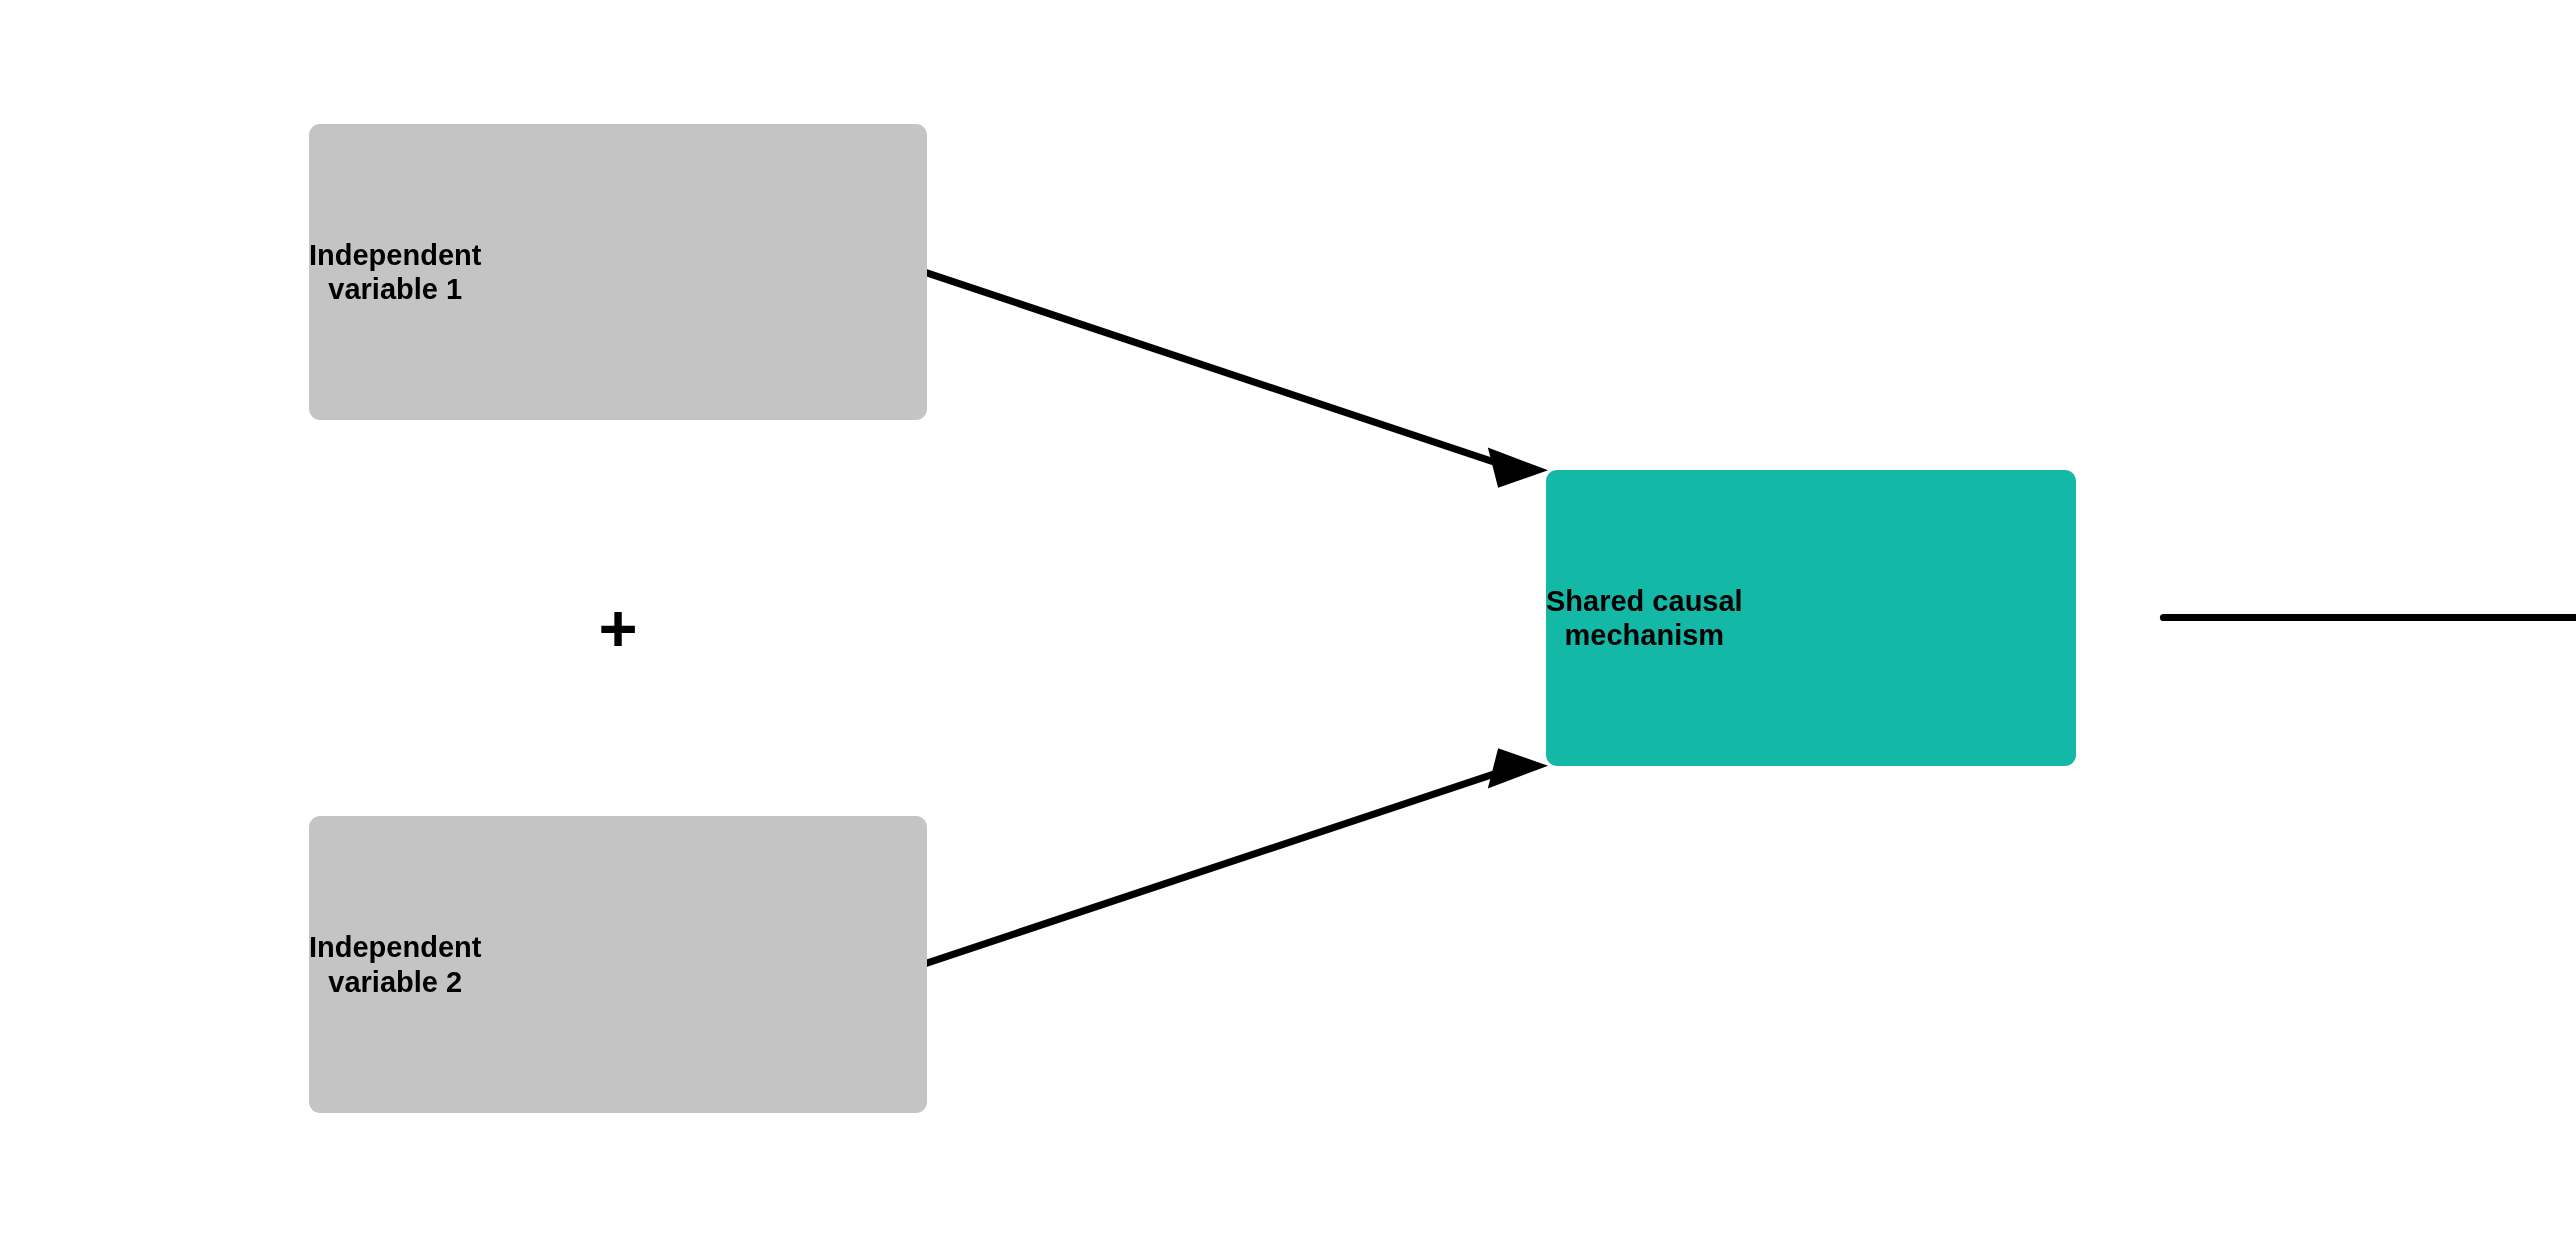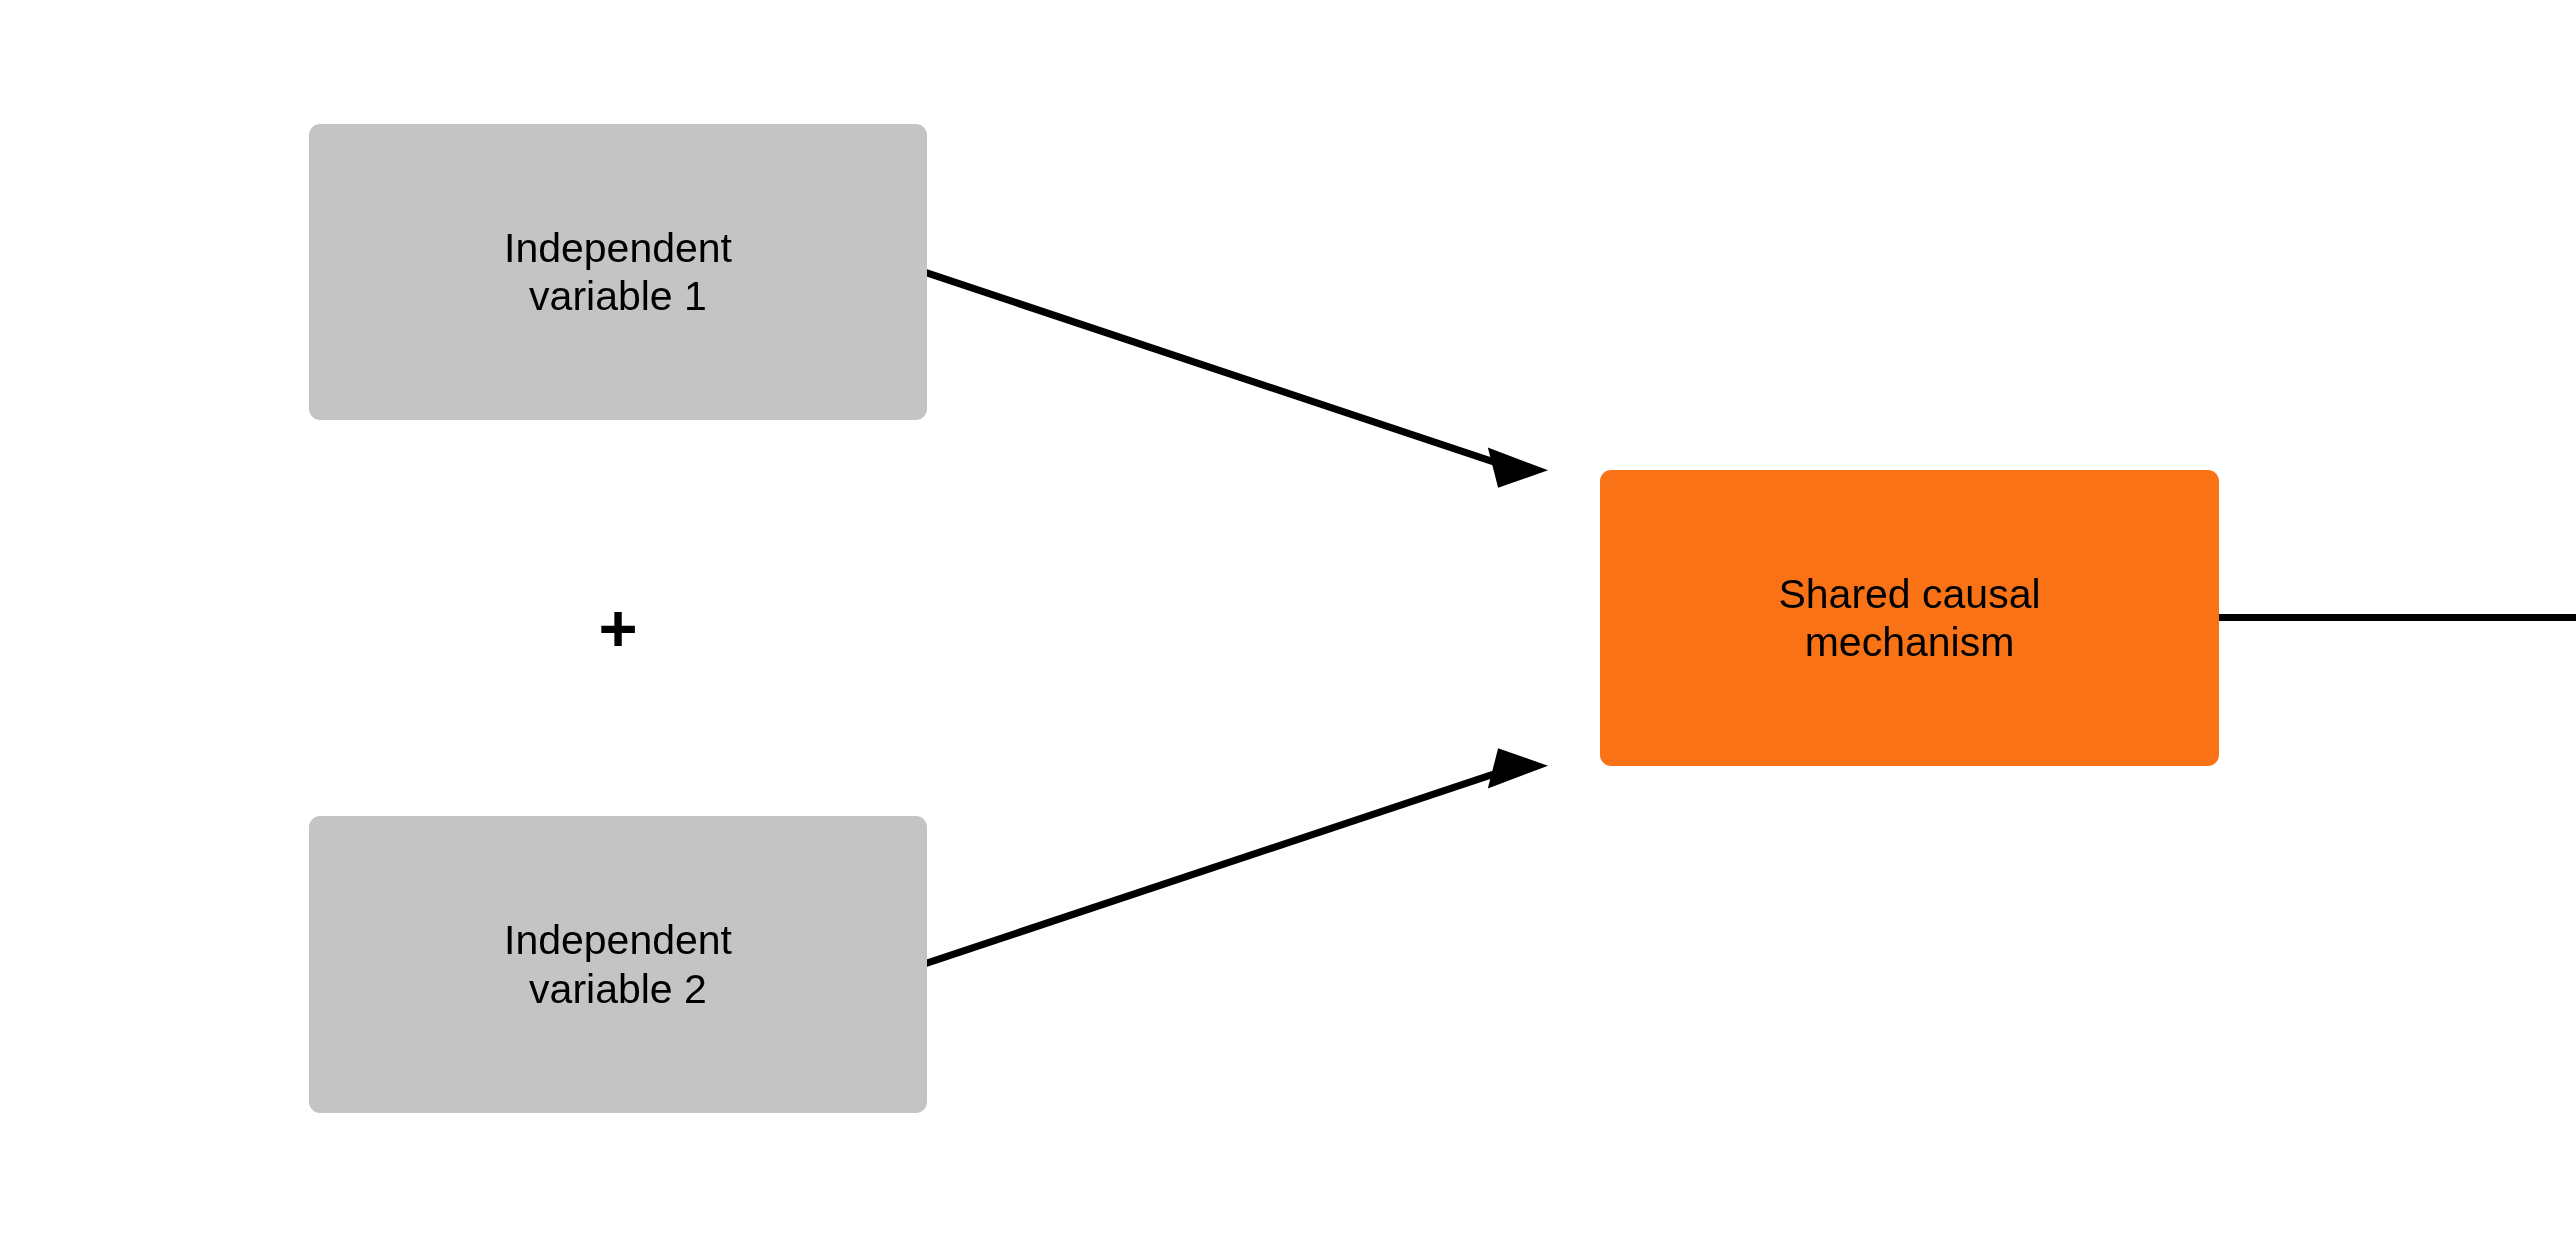--- a/index.html
+++ b/index.html
@@ -17,51 +17,51 @@
     position: relative;
     width: 3709px;
     height: 1236px;
     background: #ffffff;
   }
   .node {
     position: absolute;
     box-sizing: border-box;
     display: flex;
     align-items: center;
-    justify-content: center;
+    justify-content: flex-start;
     text-align: center;
     color: #000000;
-    font-size: 41px;
+    font-size: 29px;
     line-height: 1.18;
-    font-weight: 400;
+    font-weight: 700;
     letter-spacing: 0px;
     border-radius: 11.3px;
     white-space: pre-line;
     user-select: none;
   }
   #node-iv1 {
     left: 309px;
     top: 124px;
     width: 618px;
     height: 296px;
     background: #c4c4c4;
   }
   #node-iv2 {
     left: 309px;
     top: 816px;
     width: 618px;
     height: 297px;
     background: #c4c4c4;
   }
   #node-mech {
-    left: 1600px;
+    left: 1546px;
     top: 470px;
-    width: 619px;
+    width: 530px;
     height: 296px;
-    background: #f97316;
+    background: #14b8a6;
   }
   #plus-operator {
     position: absolute;
     left: 587px;
     top: 596px;
     width: 62px;
     height: 62px;
     display: flex;
     align-items: center;
     justify-content: center;

